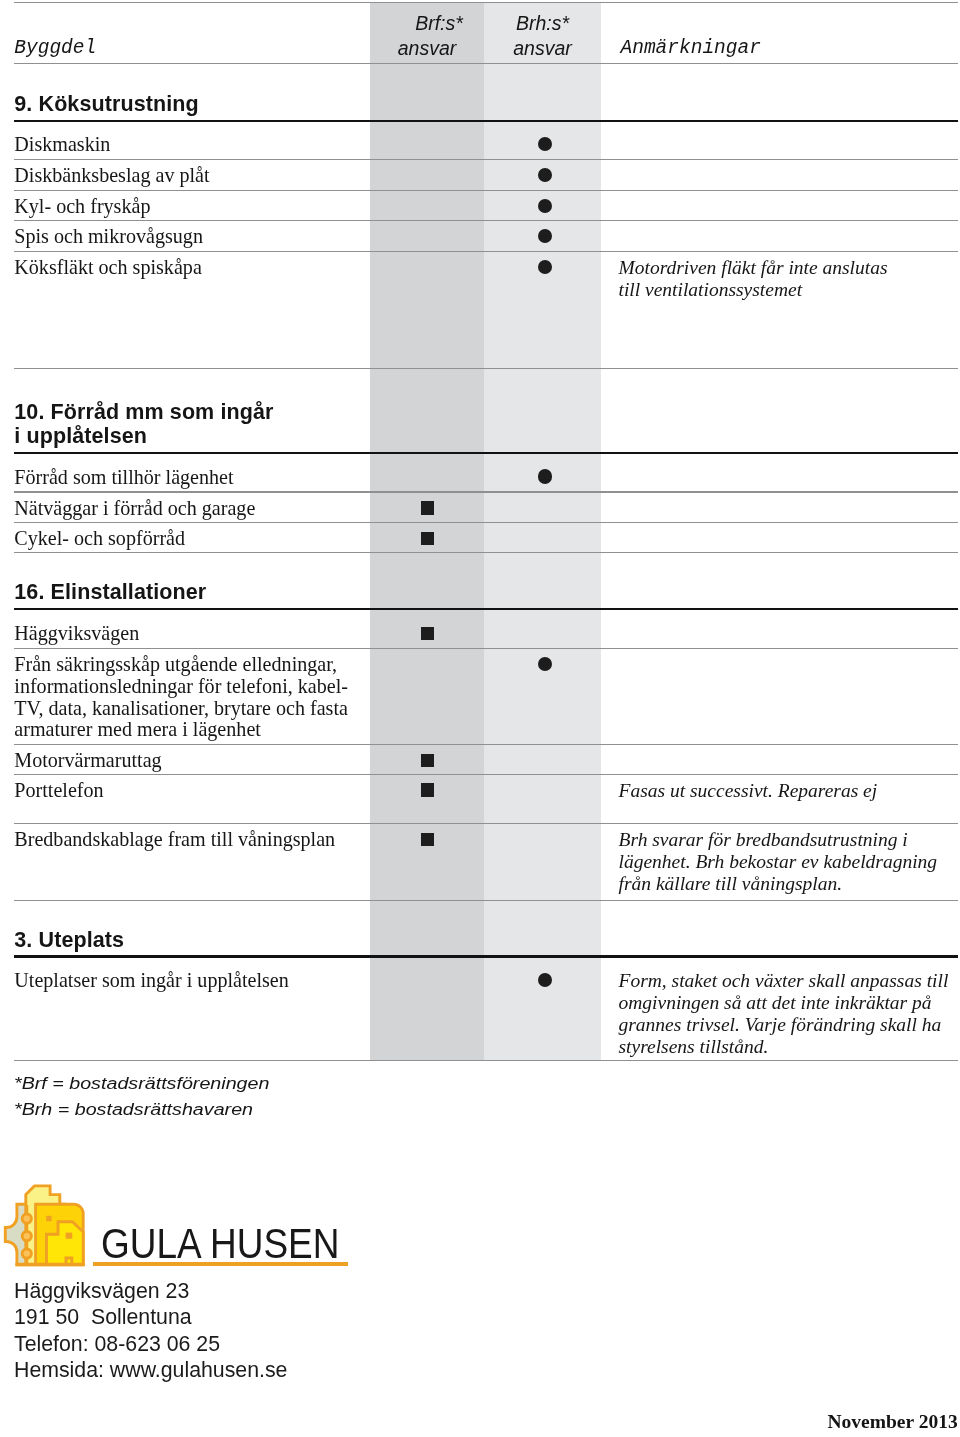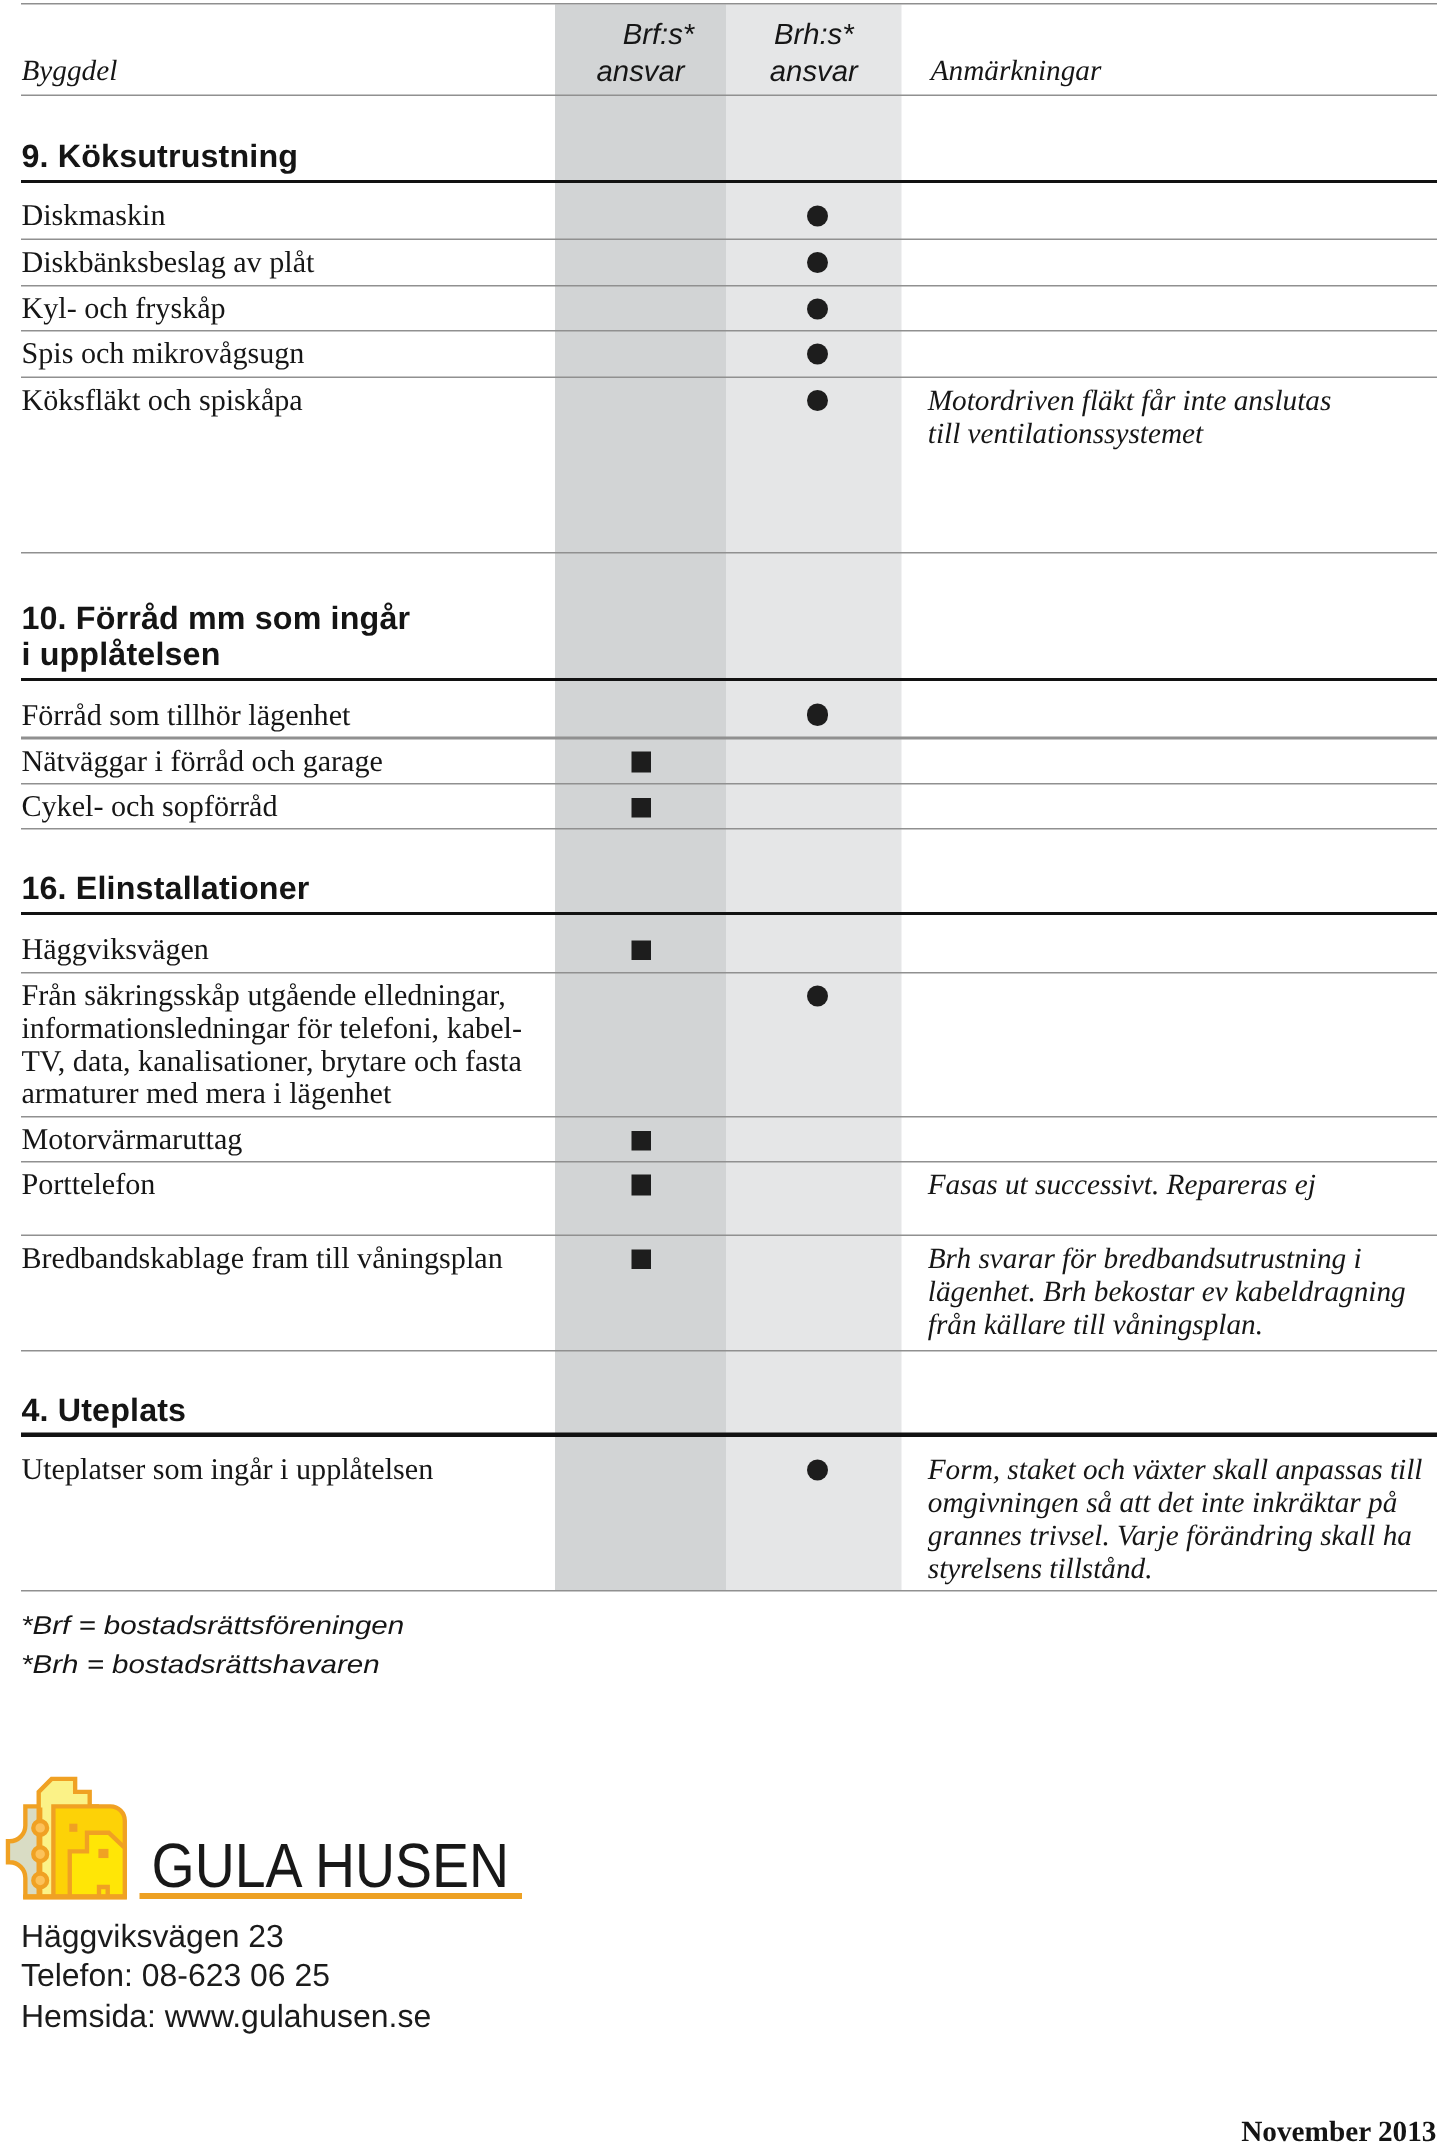--- a/index.html
+++ b/index.html
@@ -7,21 +7,21 @@
   body{width:960px;height:1437px;position:relative;overflow:hidden;
        font-family:"Liberation Serif",serif;color:#181818;}
   div{box-sizing:border-box;}
   .shade{position:absolute;}
   .shadeA{background:#d2d4d5;}
   .shadeB{background:#e5e6e7;}
   .rule{position:absolute;left:14px;width:944px;height:1.2px;background:#909090;}
   .rule.thick{height:2.2px;background:#121212;}
   .rule.hair{height:1.2px;background:#8f8f8f;}
 
-  .hdr{position:absolute;font-family:Liberation Serif, serif;font-style:italic;
+  .hdr{position:absolute;font-family:Liberation Mono, monospace;font-style:italic;
        font-size:19.5px;line-height:24px;color:#161616;white-space:pre;}
   .hdrc{position:absolute;font-family:"Liberation Sans",sans-serif;font-style:italic;
         font-size:19.5px;line-height:24px;color:#161616;text-align:center;}
   .sect{position:absolute;font-family:"Liberation Sans",sans-serif;font-weight:bold;
         font-size:21.5px;line-height:24.4px;color:#151515;white-space:pre-line;letter-spacing:0.1px;}
   .item{position:absolute;font-family:"Liberation Serif",serif;font-size:20.1px;
         line-height:21.8px;color:#161616;white-space:pre-line;}
   .note{position:absolute;font-family:"Liberation Serif",serif;font-style:italic;
         font-size:19.5px;line-height:21.9px;color:#161616;white-space:pre-line;}
   .sq{position:absolute;width:13.4px;height:13.4px;background:#1d1d1d;}
@@ -102,21 +102,21 @@
 <div class="item" style="left:14.3px;top:779.80px">Porttelefon</div>
 <div class="sq" style="left:420.7px;top:783.40px"></div>
 <div class="note" style="left:618.5px;width:339.0px;top:779.80px">Fasas ut successivt. Repareras ej</div>
 <div class="rule" style="top:823.0px"></div>
 <div class="item" style="left:14.3px;top:829.20px">Bredbandskablage fram till våningsplan</div>
 <div class="sq" style="left:420.7px;top:832.80px"></div>
 <div class="note" style="left:618.5px;width:339.0px;top:829.20px">Brh svarar för bredbandsutrustning i
 lägenhet. Brh bekostar ev kabeldragning
 från källare till våningsplan.</div>
 <div class="rule" style="top:899.7px"></div>
-<div class="sect" style="left:14.3px;top:927.70px">4. Uteplats</div>
+<div class="sect" style="left:14.3px;top:927.70px">3. Uteplats</div>
 <div class="rule thick" style="top:955.4px"></div>
 <div class="item" style="left:14.3px;top:970.30px">Uteplatser som ingår i upplåtelsen</div>
 <div class="ci" style="left:537.8px;top:973.00px"></div>
 <div class="note" style="left:618.5px;width:339.0px;top:970.30px">Form, staket och växter skall anpassas till
 omgivningen så att det inte inkräktar på
 grannes trivsel. Varje förändring skall ha
 styrelsens tillstånd.</div>
 <div class="rule" style="top:1060.0px"></div>
 
 <div class="fnote" style="left:14.2px;top:1070.4px">*Brf = bostadsrättsföreningen</div>
@@ -141,17 +141,18 @@
     <rect x="13.4" y="79" width="69.2" height="3.4" fill="#f0a123"></rect>
   </g>
 </svg>
 
 </div>
 <div class="brand" style="left:101.3px;top:1220.3px">GULA HUSEN</div>
 <div class="ulbar" style="left:92.9px;top:1261.7px;width:254.8px;height:4.4px;background:#eda123"></div>
 
 <div class="addr" style="left:14px;top:1278.2px">
   <div class="aline">Häggviksvägen 23</div>
+  <div class="aline">191 50  Sollentuna</div>
   <div class="aline">Telefon: 08-623 06 25</div>
   <div class="aline">Hemsida: www.gulahusen.se</div>
 </div>
 
 <div class="date" style="left:827.5px;top:1411px">November 2013</div>
 
 </body></html>

